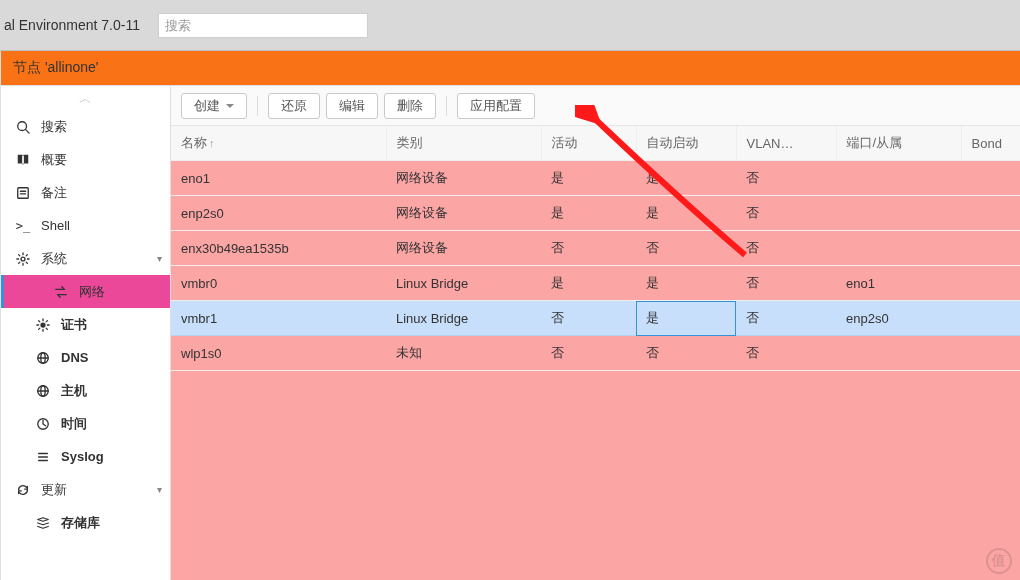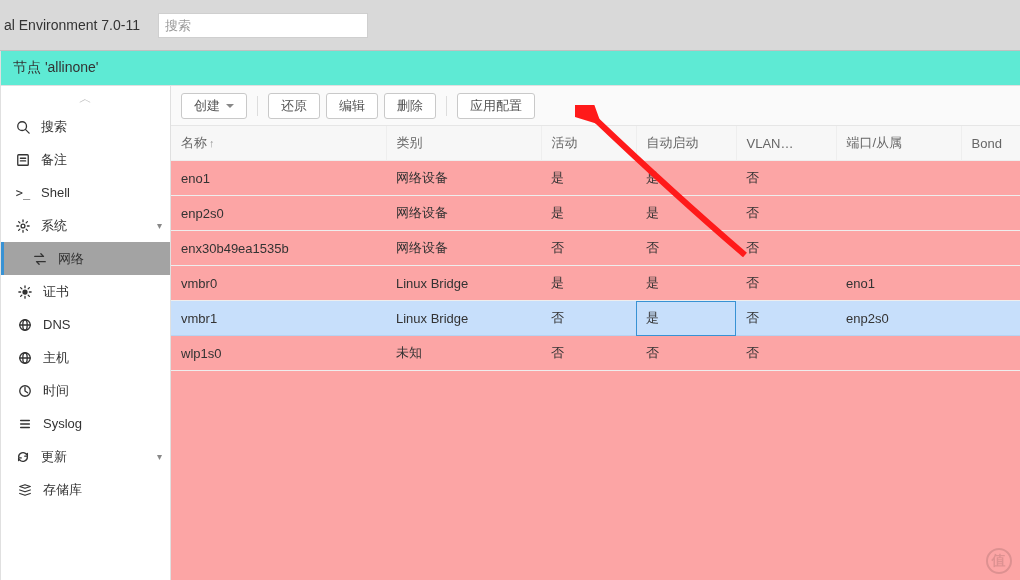--- a/index.html
+++ b/index.html
@@ -60,21 +60,21 @@
   }
 
   
   .panel-wrap { flex: 1; display: flex; flex-direction: column; }
 
   .panel-header {
     height: 35px;
     display: flex;
     align-items: center;
     padding: 0 12px;
-    background: #5eead4;
+    background: #f97316;
     border-bottom: 1px solid #e0e0e0;
     font-size: 14px;
     color: #333;
   }
 
   .panel-body { flex: 1; display: flex; min-height: 0; }
 
   
   .sidebar {
     width: 170px;
@@ -93,25 +93,25 @@
   }
   .side-item {
     display: flex;
     align-items: center;
     height: 33px;
     padding: 0 8px 0 14px;
     color: #333;
     cursor: pointer;
     gap: 10px;
   }
-  .side-item.sub { padding-left: 16px; }
+  .side-item.sub { padding-left: 34px; font-weight: bold; }
   .side-item.active {
-    background: #a3a3a3;
+    background: #ec4899;
     border-left: 3px solid #3892d4;
-    padding-left: 28px;
+    padding-left: 49px;
     font-weight: 500;
   }
   .side-item.active:not(.sub){ padding-left:11px; }
   .side-item .label { flex: 1; white-space: nowrap; }
   .side-item .expander {
     color: #888;
     font-size: 10px;
   }
   .icon {
     width: 16px;
@@ -248,20 +248,28 @@
         </div>
         <div id="sidebar-items">
             <div class="side-item">
               <span class="icon">
                 <svg viewBox="0 0 16 16" width="14" height="14">
                   <circle cx="7" cy="7" r="5" stroke="currentColor" stroke-width="1.5" fill="none" stroke-linecap="round" stroke-linejoin="round"></circle>
                   <line x1="11" y1="11" x2="15" y2="15" stroke="currentColor" stroke-width="1.5" fill="none" stroke-linecap="round" stroke-linejoin="round"></line>
                 </svg>
               </span>
               <span class="label">搜索</span>
+            </div>
+            <div class="side-item">
+              <span class="icon">
+                <svg viewBox="0 0 16 16" width="14" height="14">
+                  <path d="M2 2h5a2 2 0 012 2v10a2 2 0 00-2-2H2zM14 2H9a2 2 0 00-2 2v10a2 2 0 012-2h5z" fill="currentColor"></path>
+                </svg>
+              </span>
+              <span class="label">概要</span>
             </div>
             <div class="side-item">
               <span class="icon">
                 <svg viewBox="0 0 16 16" width="14" height="14">
                   <rect x="2" y="2" width="12" height="12" rx="1" stroke="currentColor" stroke-width="1.5" fill="none" stroke-linecap="round" stroke-linejoin="round"></rect>
                   <line x1="5" y1="6" x2="11" y2="6" stroke="currentColor" stroke-width="1.5" fill="none" stroke-linecap="round" stroke-linejoin="round"></line>
                   <line x1="5" y1="9" x2="11" y2="9" stroke="currentColor" stroke-width="1.5" fill="none" stroke-linecap="round" stroke-linejoin="round"></line>
                 </svg>
               </span>
               <span class="label">备注</span>

